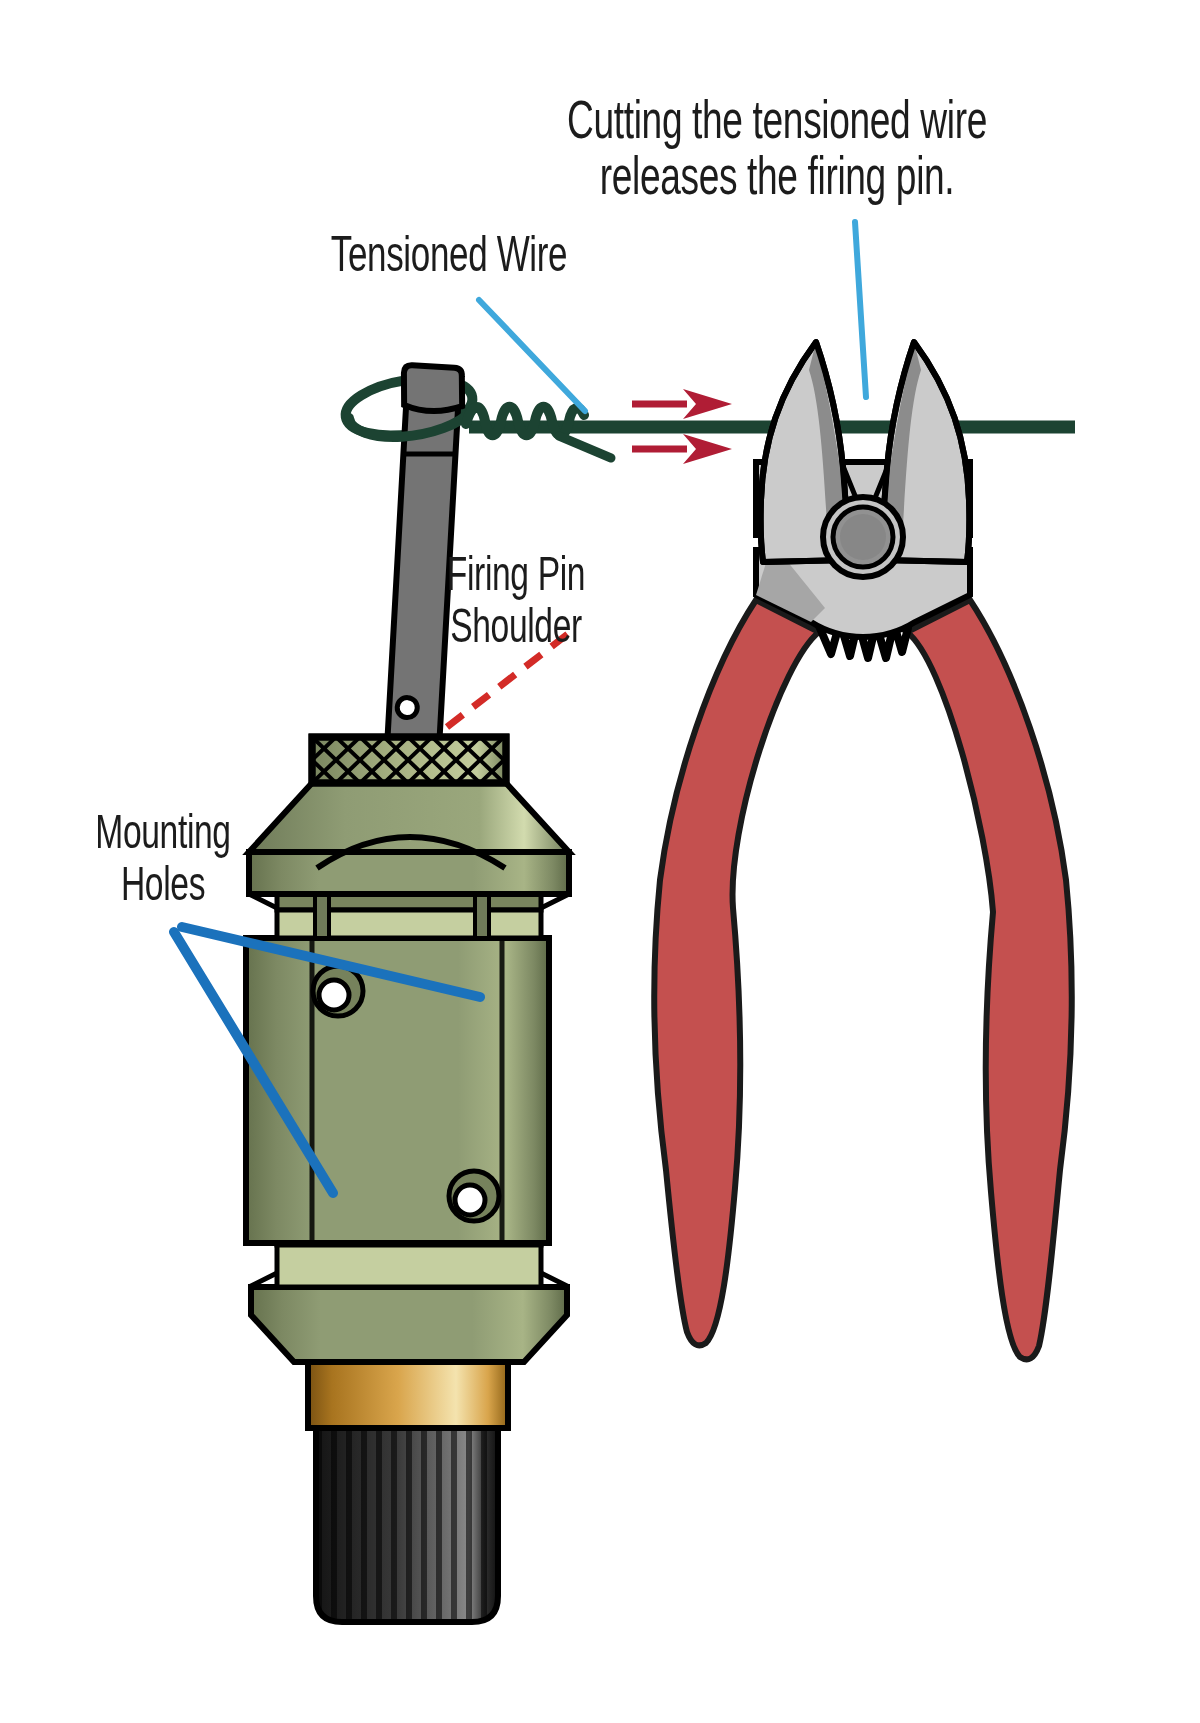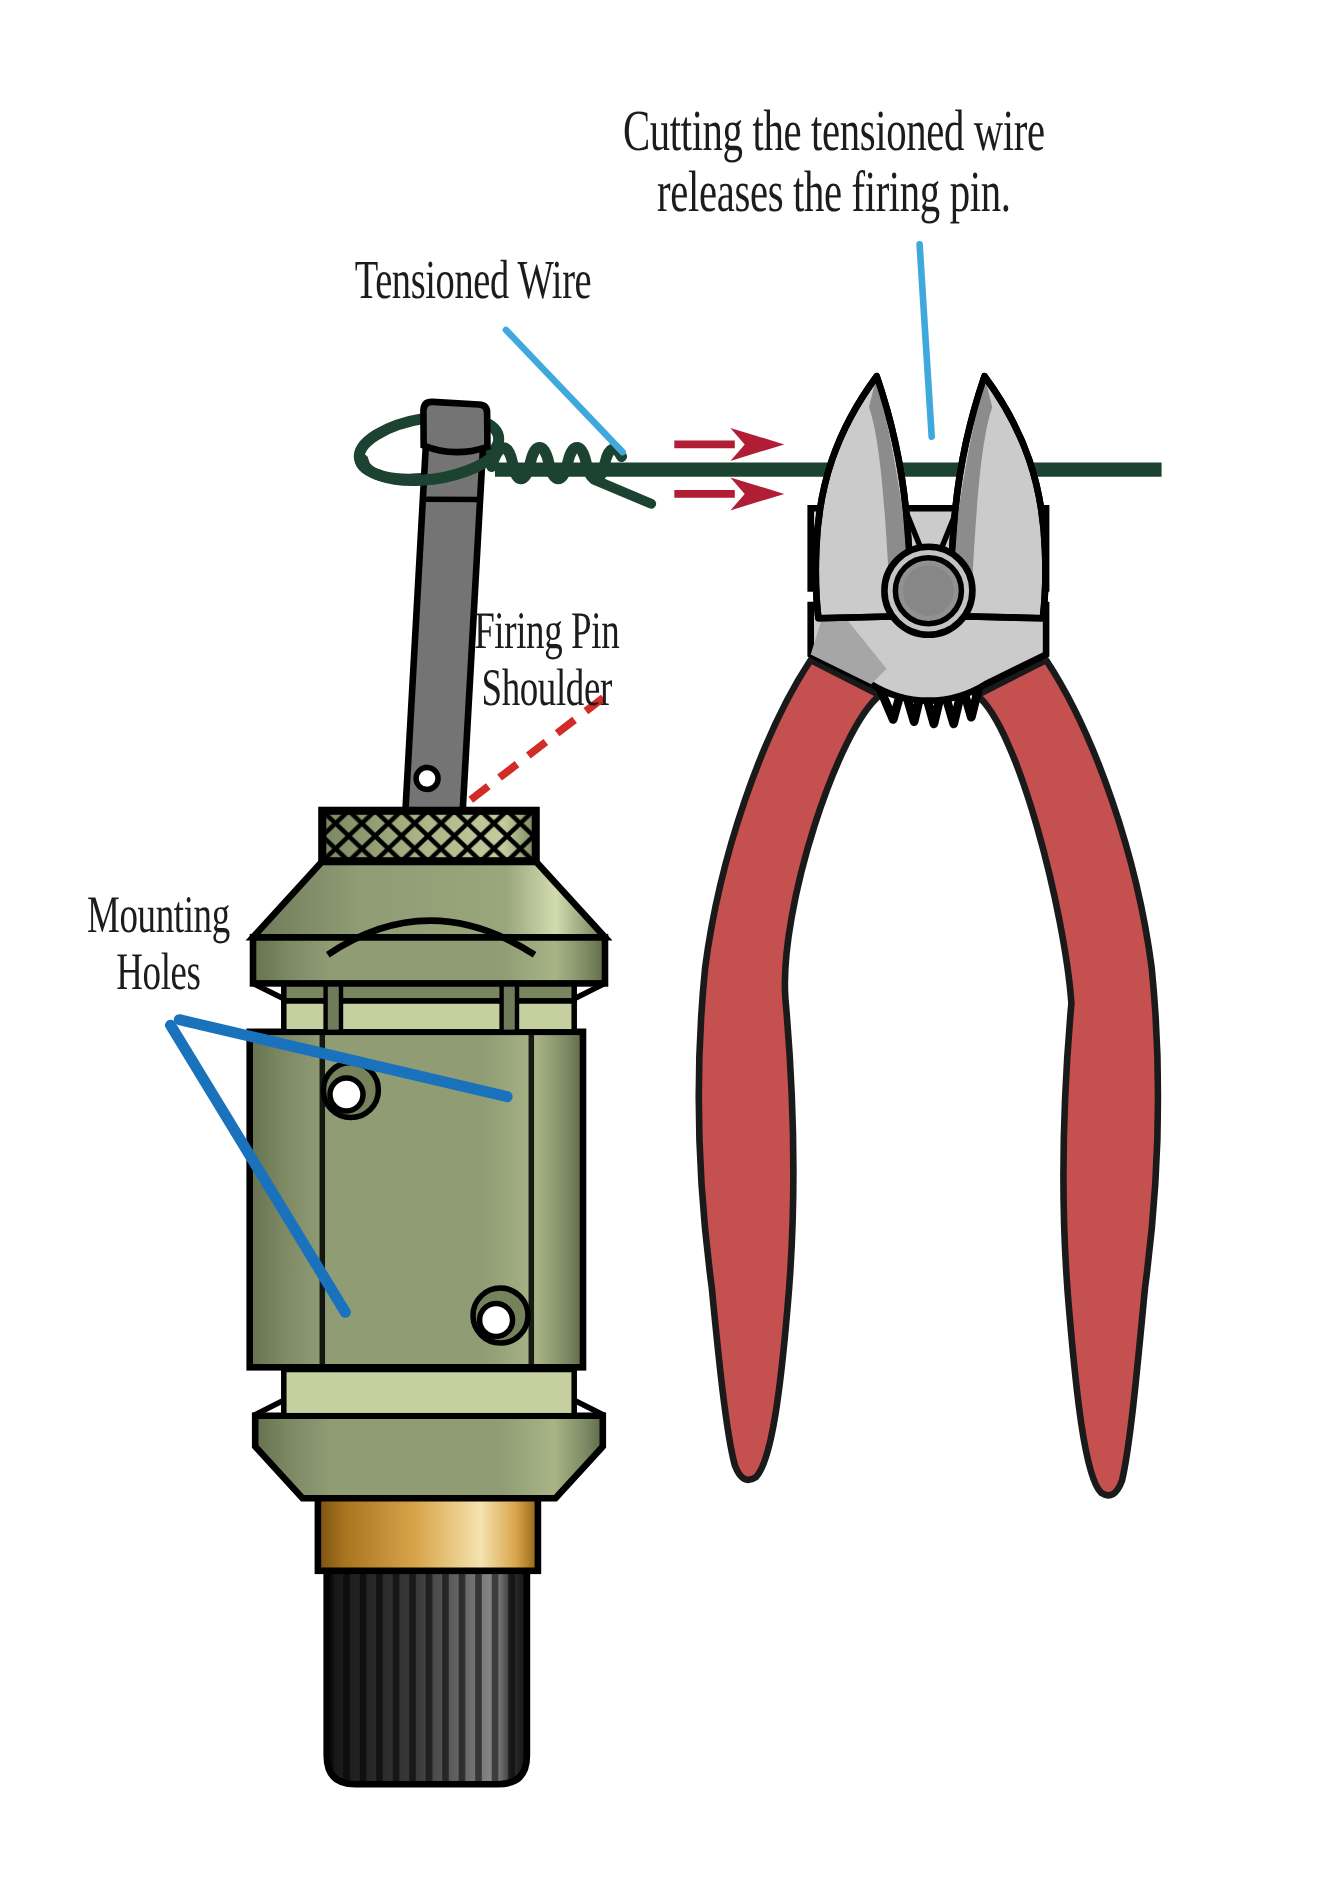--- a/index.html
+++ b/index.html
@@ -5,21 +5,21 @@
   :root{
     --wire-green:#1C4332; --leader-blue-light:#3FA8DC; --leader-blue-dark:#1B72BC;
     --arrow-red:#B01D35; --dash-red:#D32B27; --handle-red:#C4504F;
     --tool-gray-light:#CBCBCB; --tool-gray-mid:#A6A6A6; --tool-gray-dark:#8C8C8C;
     --body-olive:#8F9C74; --body-olive-light:#C5CFA0; --body-olive-dark:#6F7B59;
     --brass-mid:#D9A54C; --pin-gray:#747474; --ink:#1C1C1C; --outline:#000000;
     --paper:#FFFFFF;
   }
   html,body{margin:0;padding:0;background:var(--paper);}
   #canvas{position:relative;width:1056px;height:1723px;background:var(--paper);
-    overflow:hidden;font-family:Liberation Serif, serif;color:var(--ink);}
+    overflow:hidden;font-family:Liberation Sans, sans-serif;color:var(--ink);margin-left:19px;}
   #art{position:absolute;left:0;top:0;}
   .lbl{position:absolute;white-space:nowrap;text-align:center;color:var(--ink);
     transform:translateX(-50%) scaleX(0.70);transform-origin:center top;
     font-weight:500;letter-spacing:-0.5px;}
   .caption{font-size:53px;line-height:1.05;}
   .tag{font-size:50px;line-height:1.06;}
   .tag2{font-size:48px;line-height:1.08;}
 </style>
 </head>
 <body>

